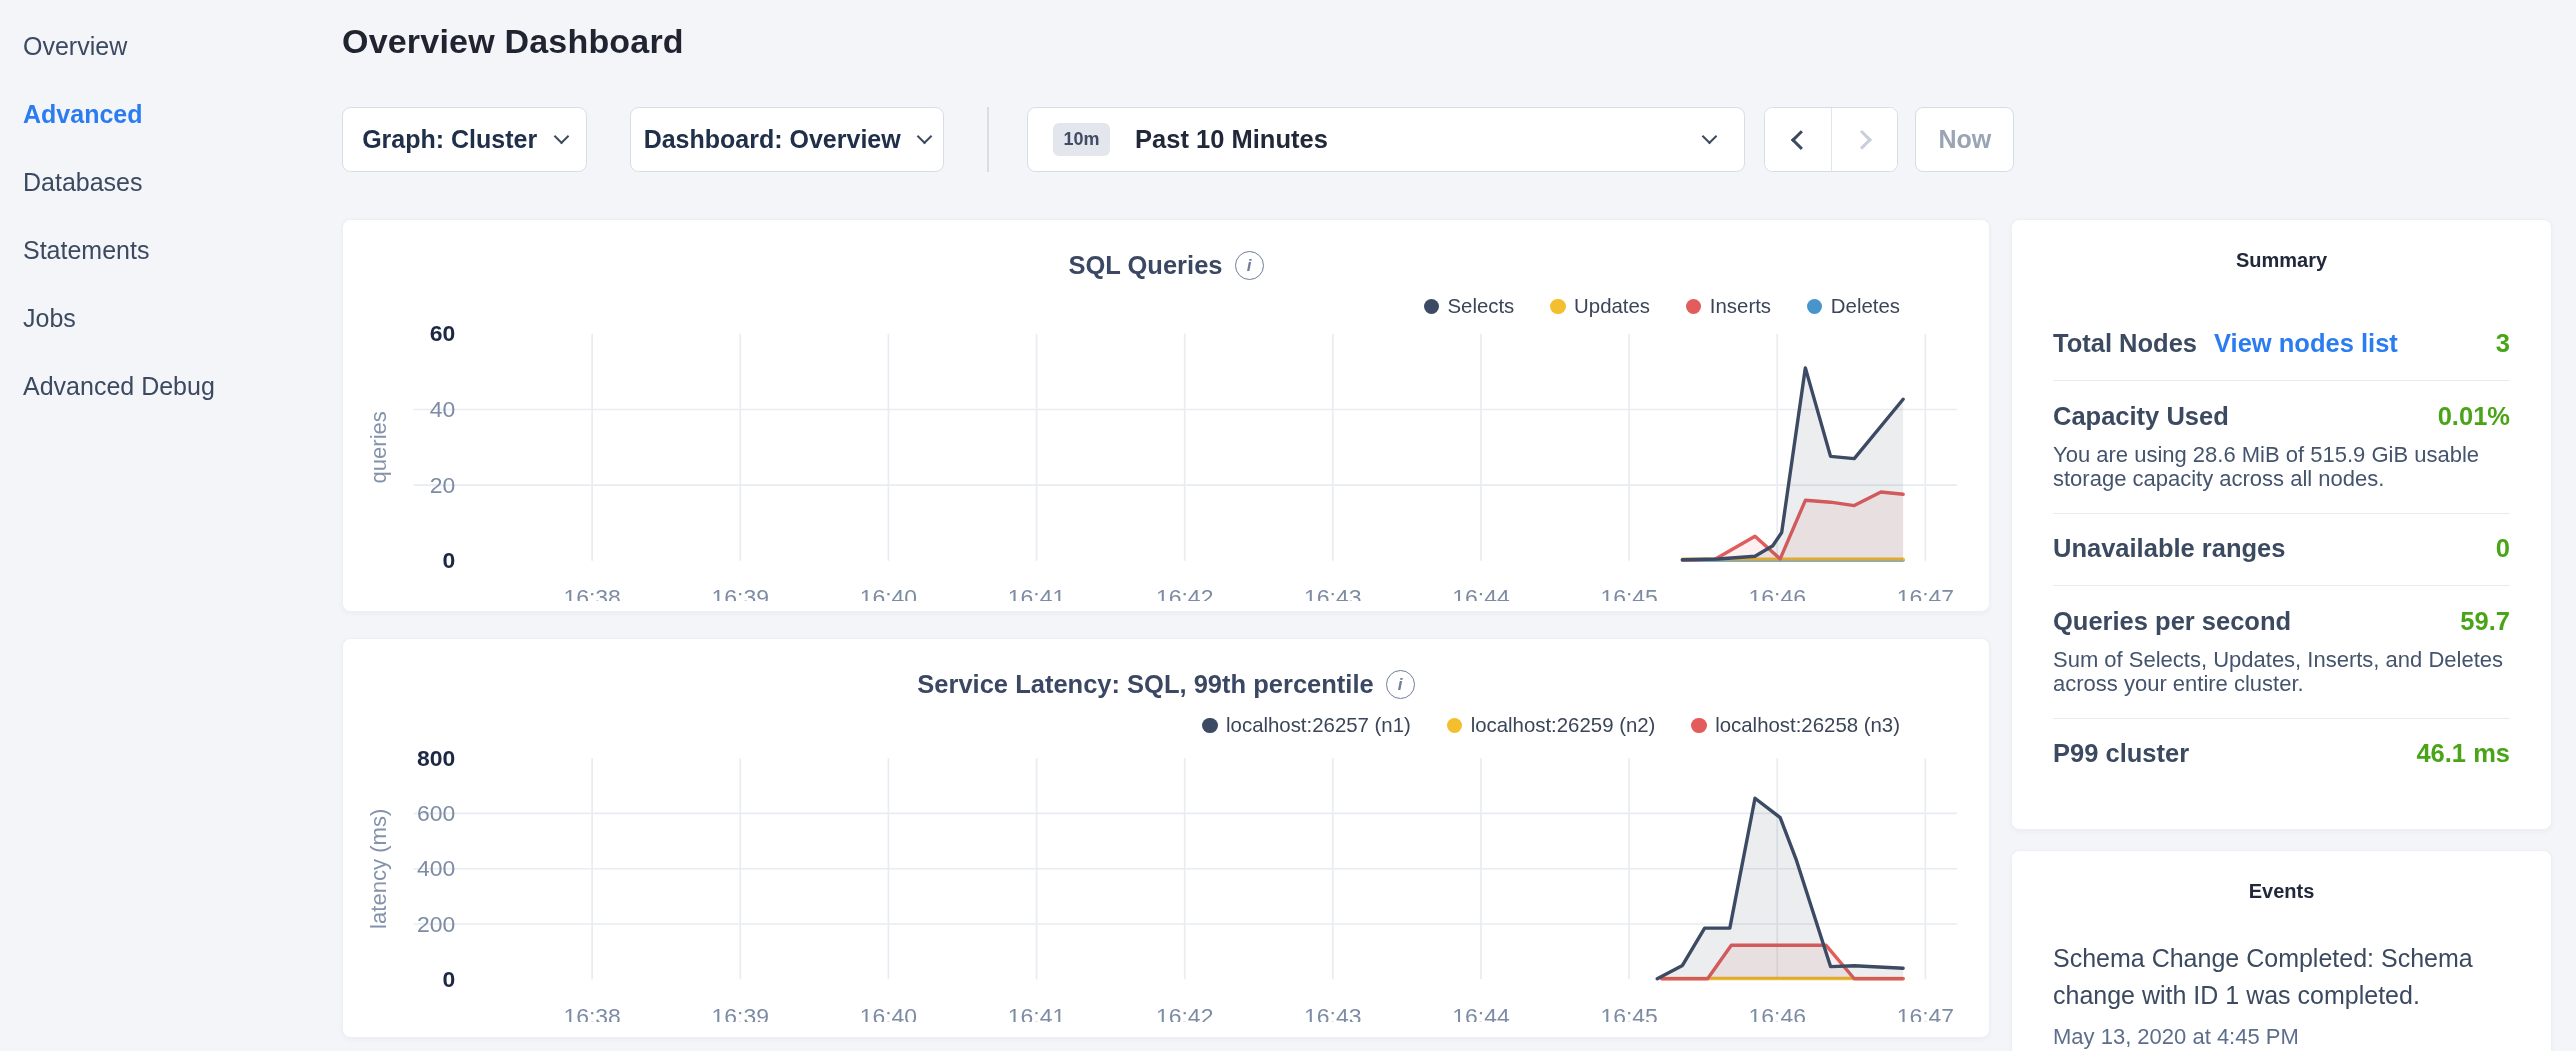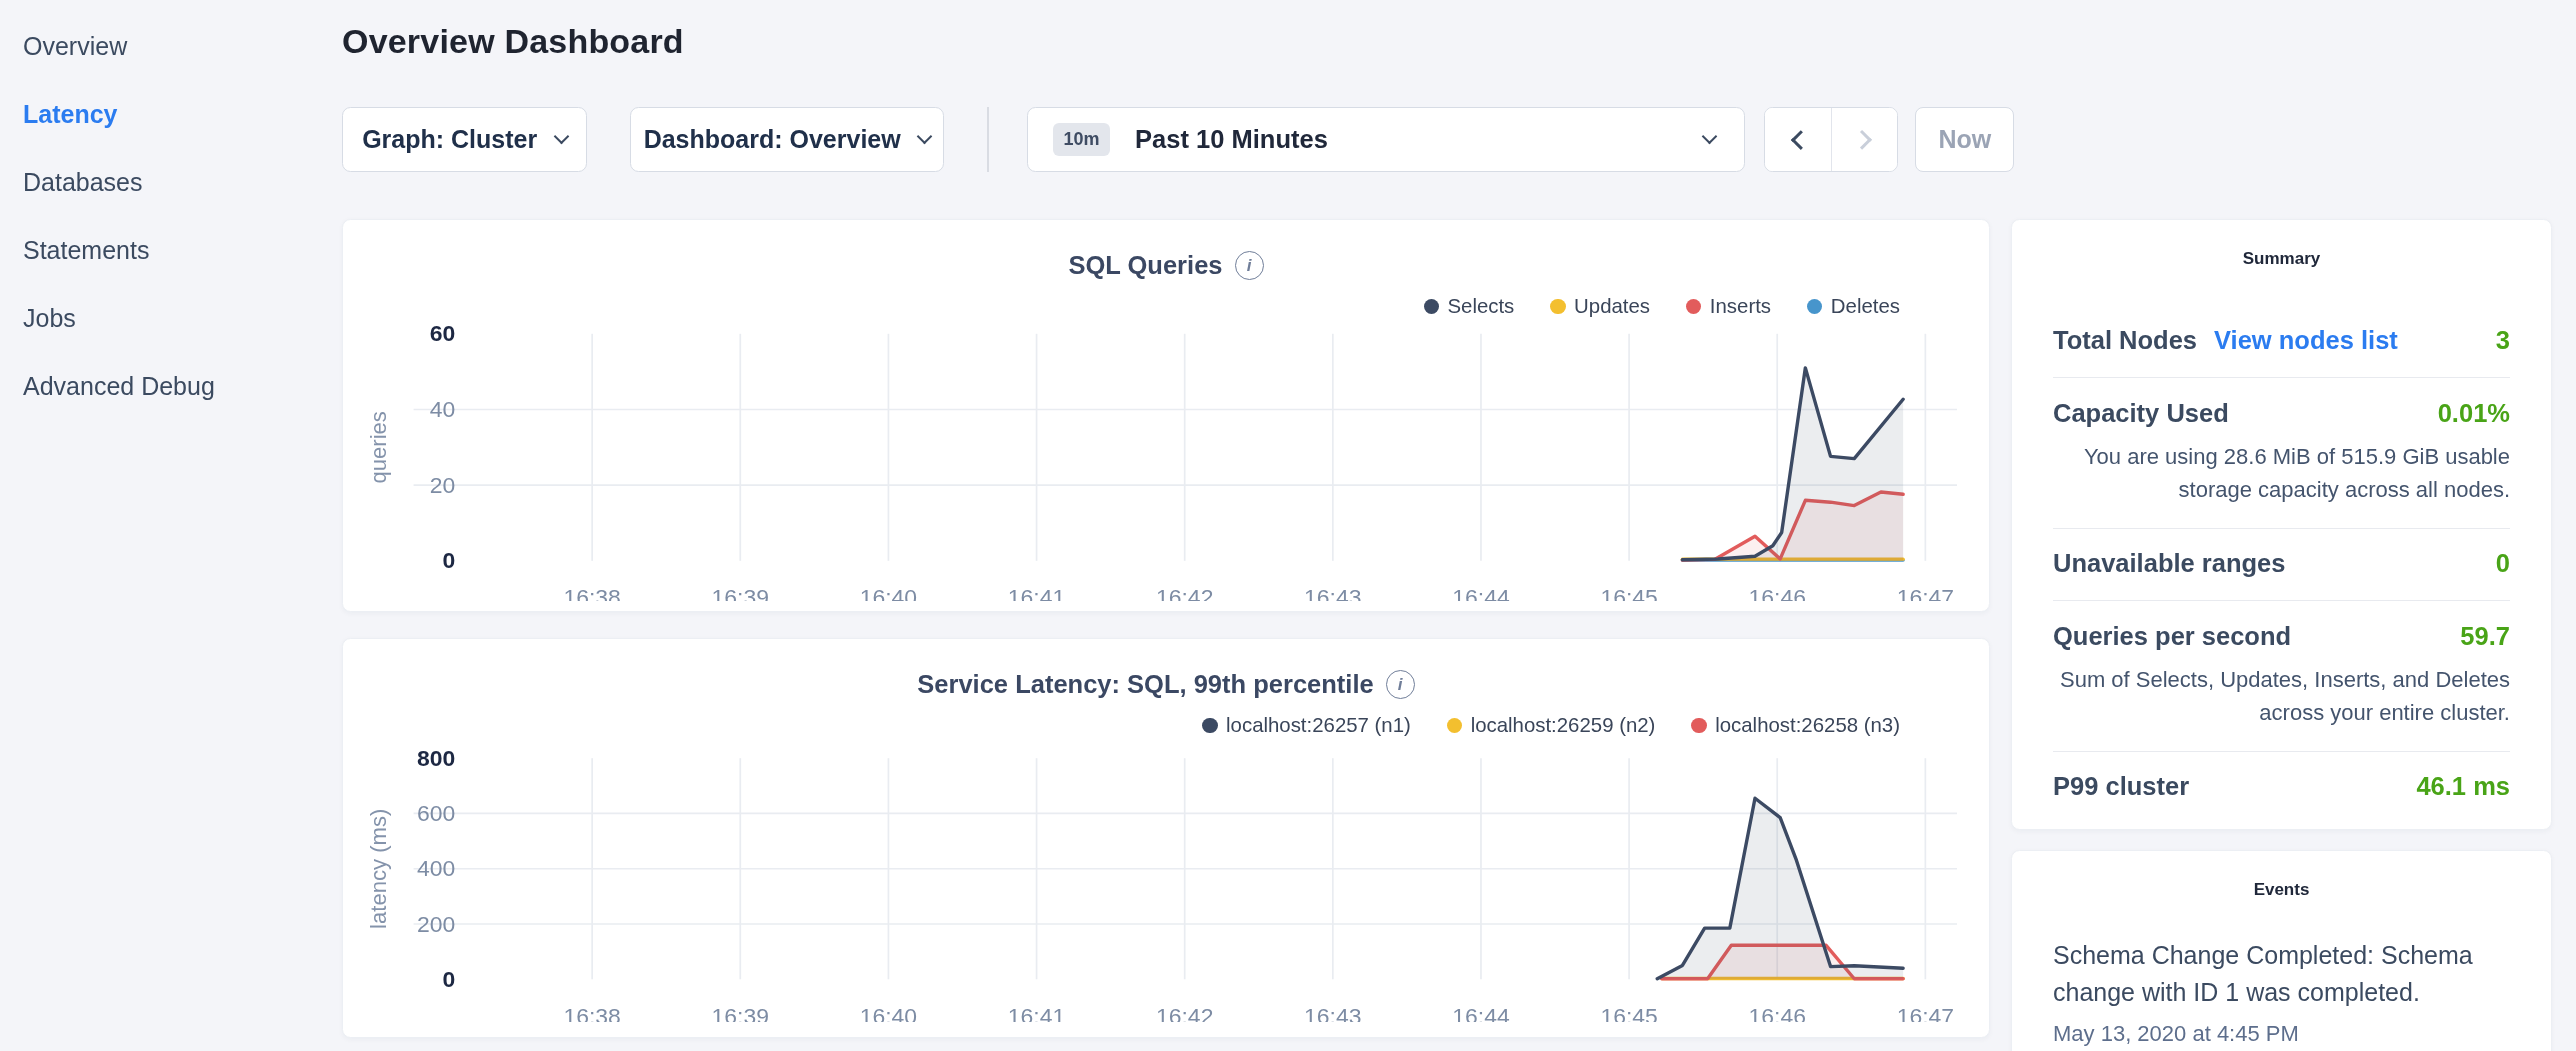--- a/index.html
+++ b/index.html
@@ -82,40 +82,40 @@
     width:29px; height:29px; border:1.7px solid #707e99; border-radius:50%;
     color:#707e99; font-size:17px; font-weight:700; font-style:italic;
     display:inline-flex; align-items:center; justify-content:center; cursor:pointer;
   }
   .legend { position:absolute; top:75px; right:89px; display:flex; gap:36px; }
   .legend-item { display:flex; align-items:center; gap:8.5px; }
   .legend-dot { width:15.3px; height:15.3px; border-radius:50%; }
   .legend-label { font-size:20.4px; color:#3a4559; }
   .chart-svg { position:absolute; left:17px; }
   
-  .side-title { margin-top:29px; text-align:center; font-size:17px; font-weight:700; color:#20283a; }
+  .side-title { margin-top:29px; text-align:center; font-size:20px; font-weight:700; color:#20283a; }
   .sum-rows { margin:37px 41px 0; }
   .sum-row { padding:20.4px 0 22px; }
   .sum-row + .sum-row { border-top:1.7px solid #e8eaef; }
   .sum-head { display:flex; align-items:baseline; }
   .sum-label { font-size:25.5px; font-weight:700; color:#3b4a60; }
   .sum-link { margin-left:17px; font-size:25.5px; font-weight:700; color:#2b7cf0; cursor:pointer; text-decoration:none; }
   .sum-value { margin-left:auto; font-size:25.5px; font-weight:700; color:#49a417; }
-  .sum-desc { margin-top:12px; font-size:22px; line-height:33px; color:#44546d;text-align:right; }
+  .sum-desc { margin-top:12px; font-size:22px; line-height:24px; color:#44546d; }
   .events-list { margin:37px 41px 0; }
   .event-text { font-size:25px; line-height:37px; color:#3b4a60; }
   .event-time { margin-top:10.2px; font-size:22px; color:#5d6e8c; }
 </style>
 </head>
 <body>
 
 <nav class="sidebar">
   <ul id="sidebar-list">
       <li class="nav-item">Overview</li>
-      <li class="nav-item active">Latency</li>
+      <li class="nav-item active">Advanced</li>
       <li class="nav-item">Databases</li>
       <li class="nav-item">Statements</li>
       <li class="nav-item">Jobs</li>
       <li class="nav-item">Advanced Debug</li>
     </ul>
 </nav>
 
 <h1 class="page-title">Overview Dashboard</h1>
 
 <div class="controls">

